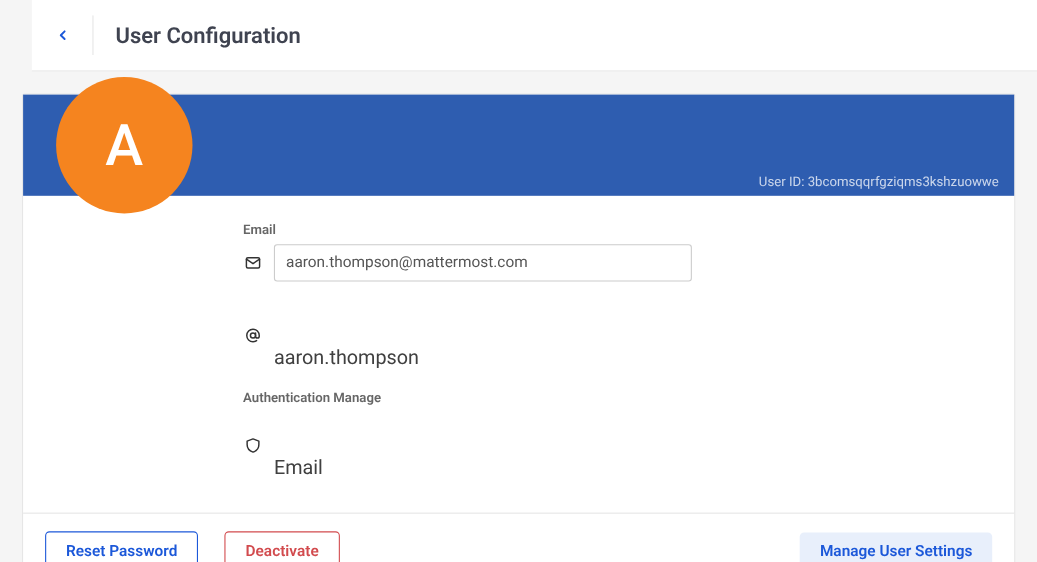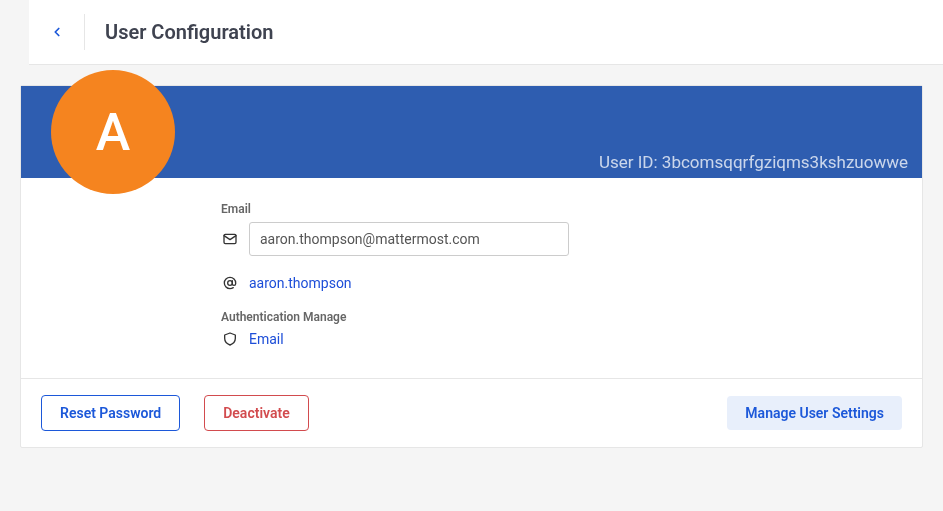--- a/index.html
+++ b/index.html
@@ -60,21 +60,21 @@
       justify-content: center;
       position: absolute;
       left: 30px;
       top: -16px;
     }
     .userid {
       position: absolute;
       right: 14px;
       bottom: 6px;
       color: rgba(255,255,255,0.75);
-      font-size: 17px;
+      font-size: 12px;
     }
     .fields {
       padding: 24px 24px 24px 200px;
     }
     .field {
       margin-bottom: 18px;
     }
     .field-label {
       font-size: 12px;
       color: #666;
@@ -93,28 +93,29 @@
       display: flex;
       align-items: center;
       justify-content: center;
       color: #333;
       flex-shrink: 0;
     }
     .text-input {
       border: 1px solid #ccc;
       padding: 8px 10px;
       font-size: 14px;
-      width: 320px;
+      width: 380px;
       border-radius: 3px;
       color: #555;
       font-family: inherit;
     }
     .field-value {
-      font-size: 14px;
-      color: #1d4ed8;
+      font-size: 18px;
+      color: #404040;
+      margin-top: 41px;
     }
     .footer {
       display: flex;
       align-items: center;
       gap: 24px;
       padding: 16px 20px;
       border-top: 1px solid #e6e6e6;
     }
     .btn {
       padding: 9px 18px;

